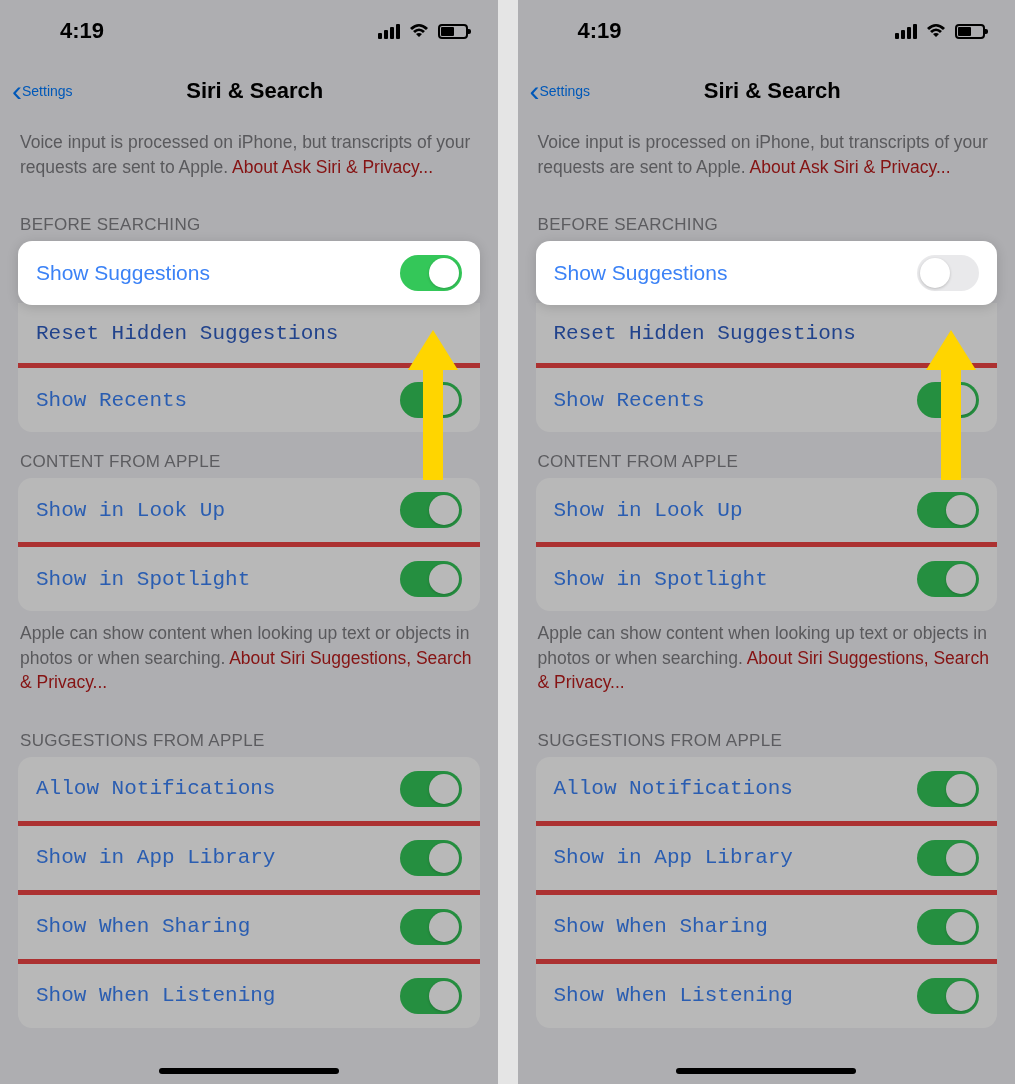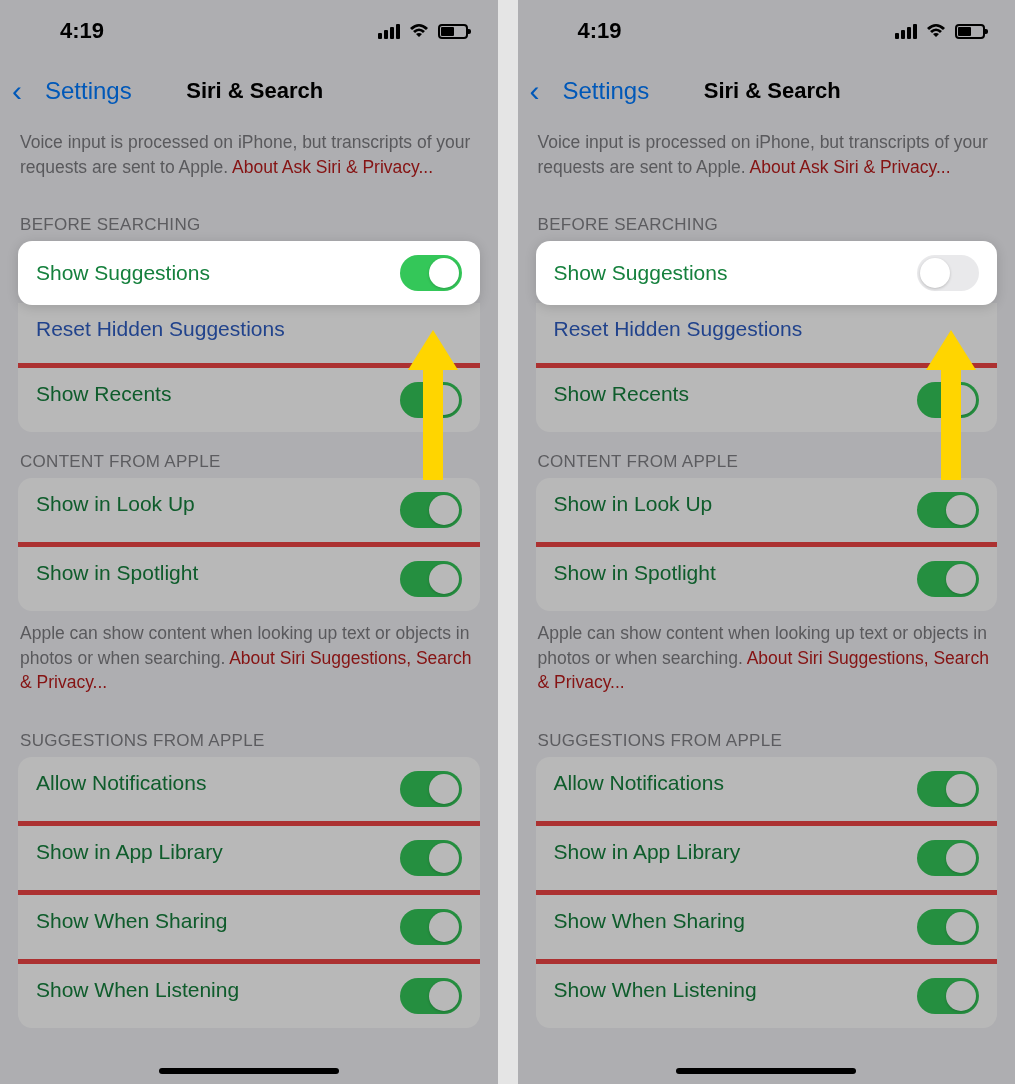--- a/index.html
+++ b/index.html
@@ -70,23 +70,22 @@
   padding: 0 12px;
   position: relative;
 }
 .back-chevron {
   font-size: 30px;
   color: #007aff;
   font-weight: 300;
   margin-right: 0;
 }
 .back-label {
-  font-size: 24px;
+  font-size: 14px;
   color: #007aff;
-  margin-left: 23px;
 }
 .nav-title {
   position: absolute;
   left: 12px; right: 0;
   text-align: center;
   font-size: 22px;
   font-weight: 600;
   color: #000;
   pointer-events: none;
 }
@@ -114,31 +113,32 @@
 }
 
 .list-group {
   background: #fff;
   margin: 0 18px;
   border-radius: 14px;
   overflow: hidden;
 }
 .list-row {
   display: flex;
-  align-items: flex-start;
+  align-items: center;
   justify-content: space-between;
   padding: 14px 18px;
   min-height: 60px;
+  font-family: Liberation Mono, monospace;
 }
 .list-row + .list-row {
   border-top: 5px solid #ef4444;
 }
 .row-label {
   font-size: 21px;
-  color: #15803d;
+  color: #3b82f6;
 }
 .row-link .row-label {
   color: #2f5dc2;
 }
 
 .toggle {
   width: 62px;
   height: 36px;
   border-radius: 18px;
   position: relative;

